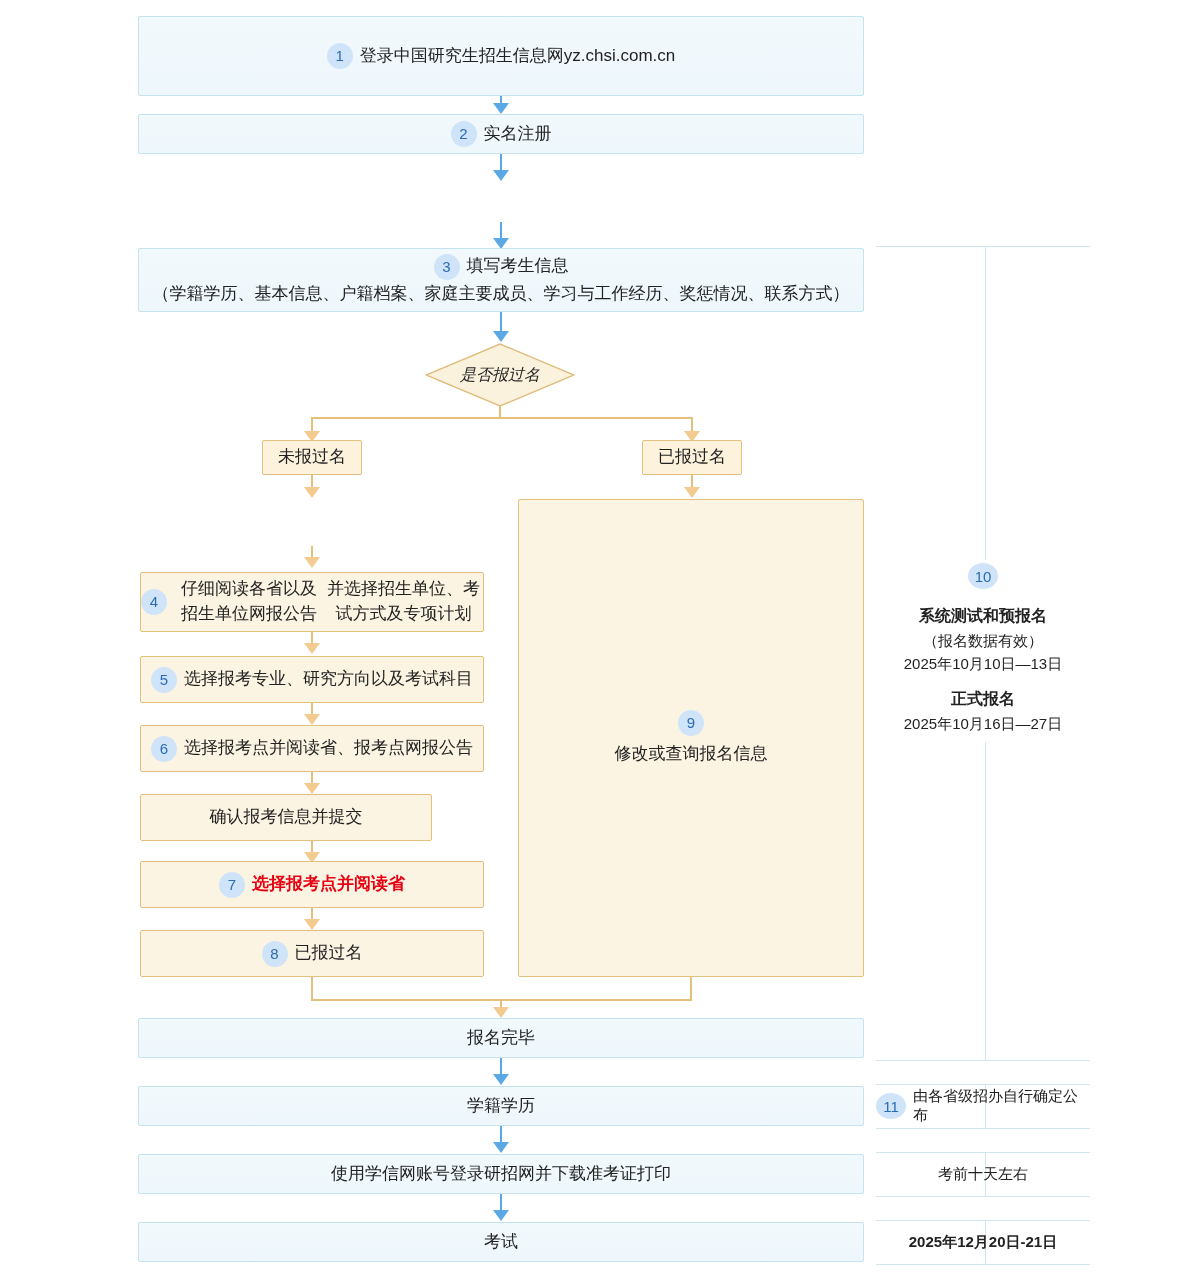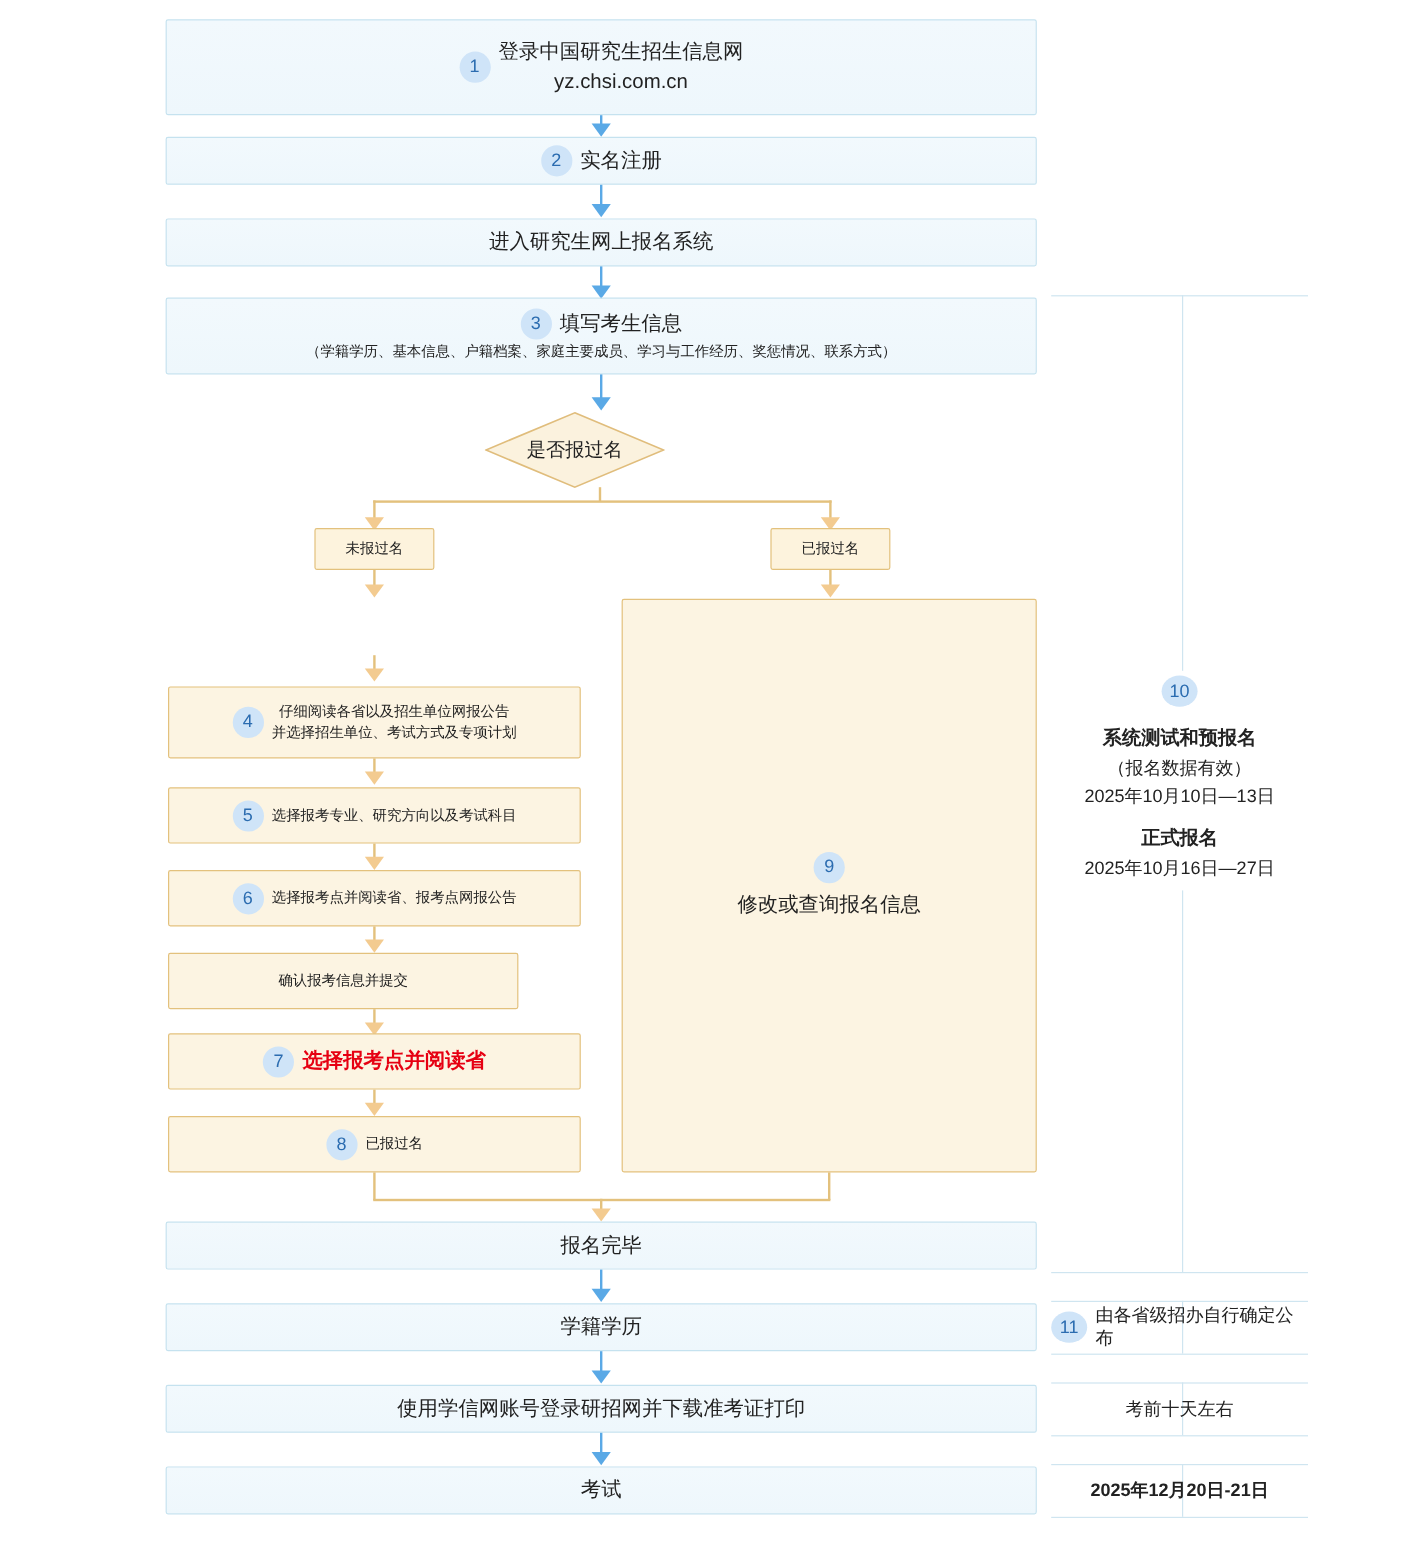--- a/index.html
+++ b/index.html
@@ -34,41 +34,41 @@
     background: #fdf3dd;
     border: 1px solid #e3c17d;
   }
   .node-orange-light {
     background: #fcf4e2;
     border: 1px solid #e3c17d;
   }
 
   .label { display: inline-block; }
   .label-l1 { font-size: 17px; }
-  .label-l2 { font-size: 12px; }
+  .label-l2 { font-size: 17px; }
   .red-text { color: #e60012; font-weight: bold; font-size: 17px; }
 
   
   .badge {
     display: inline-flex;
     align-items: center;
     justify-content: center;
     width: 26px; height: 26px;
     border-radius: 50%;
     background: #cfe4f8;
     color: #2b6cb0;
     font-size: 15px;
     flex: none;
     margin-right: 7px;
     vertical-align: middle;
   }
   .badge-wide { width: 30px; }
 
   .row-inline { display: flex; align-items: center; justify-content: center; }
-  .stack { display: flex; flex-direction: column; align-items: center; }
+  .stack { display: flex; flex-direction: row; align-items: center; }
 
   
   .diamond-wrap { position: absolute; }
   .diamond-wrap svg { display: block; }
   .diamond-text {
     position: absolute;
     inset: 0;
     display: flex;
     align-items: center;
     justify-content: center;
@@ -114,37 +114,34 @@
 
   <div class="node node-blue" style="left:138px; top:114px; width:726px; height:40px;">
     <div class="row-inline">
       <span class="badge">2</span>
       <span class="label label-l1">实名注册</span>
     </div>
   </div>
   <div class="vline blue-line" style="left:500px; top:154px; height:17px;"></div>
   <div class="arrow-down arrow-blue" style="left:493px; top:170px;"></div>
 
-  <div class="node node-blue" style="left:138px; top:182px; width:726px; height:40px;">
-    <span class="label label-l1">进入研究生网上报名系统</span>
-  </div>
   <div class="vline blue-line" style="left:500px; top:222px; height:17px;"></div>
   <div class="arrow-down arrow-blue" style="left:493px; top:238px;"></div>
 
   <div class="node node-blue" style="left:138px; top:248px; width:726px; height:64px; flex-direction:column;">
     <div class="row-inline">
       <span class="badge">3</span>
       <span class="label label-l1">填写考生信息</span>
     </div>
     <div class="label label-l2" style="margin-top:2px;">（学籍学历、基本信息、户籍档案、家庭主要成员、学习与工作经历、奖惩情况、联系方式）</div>
   </div>
   <div class="vline blue-line" style="left:500px; top:312px; height:20px;"></div>
   <div class="arrow-down arrow-blue" style="left:493px; top:331px;"></div>
 
-  <div class="diamond-wrap" style="left:404px; top:343px; width:150px; height:64px;">
+  <div class="diamond-wrap" style="left:425px; top:343px; width:150px; height:64px;font-style:italic;">
     <svg width="150" height="64" viewBox="0 0 150 64">
       <polygon points="75,1 149,32 75,63 1,32" fill="#fbf2de" stroke="#e0bd7c" stroke-width="1.4"></polygon>
     </svg>
     <div class="diamond-text">是否报过名</div>
   </div>
 
   <div class="vline orange-line" style="left:499px; top:406px; height:12px;"></div>
   <div class="hline orange-line" style="left:311px; top:417px; width:382px;"></div>
   <div class="vline orange-line" style="left:311px; top:417px; height:16px;"></div>
   <div class="arrow-down arrow-orange" style="left:304px; top:431px;"></div>

